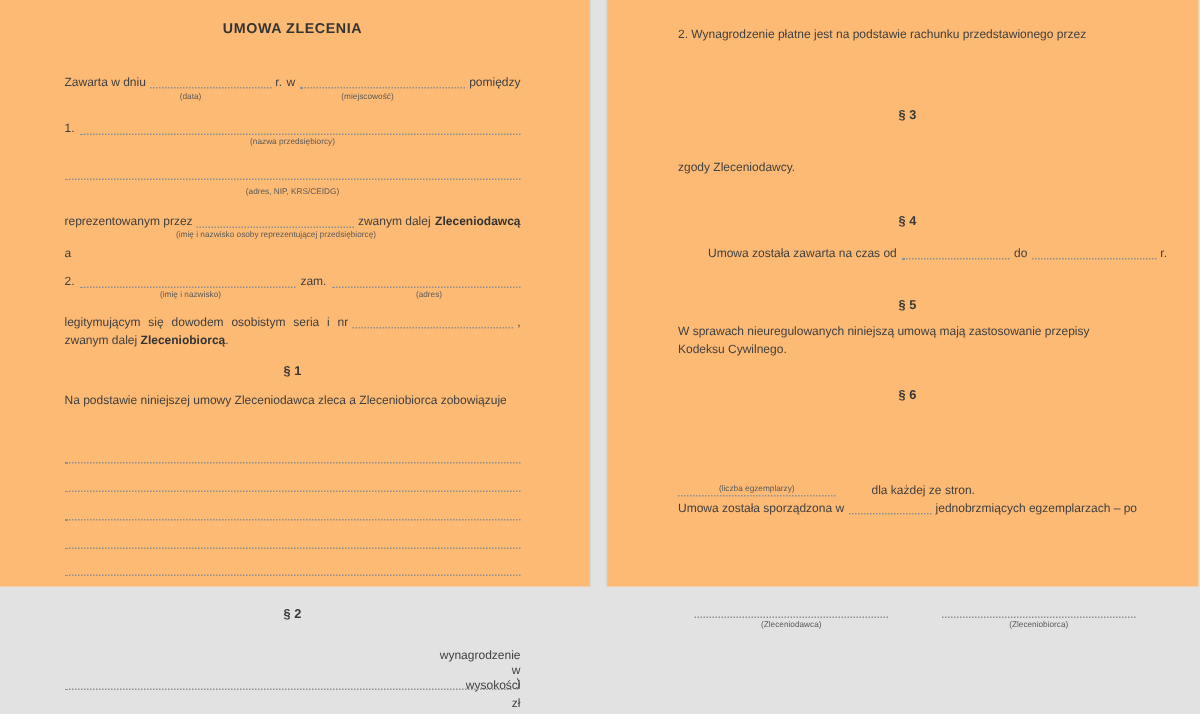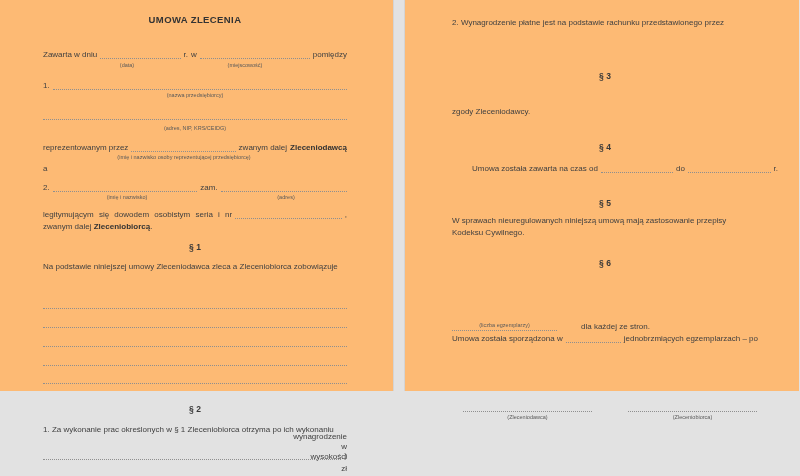--- a/index.html
+++ b/index.html
@@ -132,21 +132,20 @@
   <div class="ln shead" style="top:242px;">§ 1</div>
   <div class="ln" style="top:262px;">Na podstawie niniejszej umowy Zleceniodawca zleca a Zleceniobiorca zobowiązuje</div>
 
   <div class="ln dotrow" style="top:301px;"></div>
   <div class="ln dotrow" style="top:320px;"></div>
   <div class="ln dotrow" style="top:339px;"></div>
   <div class="ln dotrow" style="top:358px;"></div>
   <div class="ln dotrow" style="top:376px;"></div>
 
   <div class="ln shead" style="top:404px;">§ 2</div>
-  <div class="ln" style="top:425px;">1. Za wykonanie prac określonych w § 1 Zleceniobiorca otrzyma po ich wykonaniu</div>
   <div class="ln flexline" style="top:432px; column-gap:8px;flex-direction:column;">
     <span>wynagrodzenie</span>
     <span>w</span>
     <span>wysokości</span>
     <span class="fill"></span>
     <span>zł</span>
     <span>przez,</span>
     <span>(słownie:</span>
   </div>
   <div class="ln flexline" style="top:451px;">

